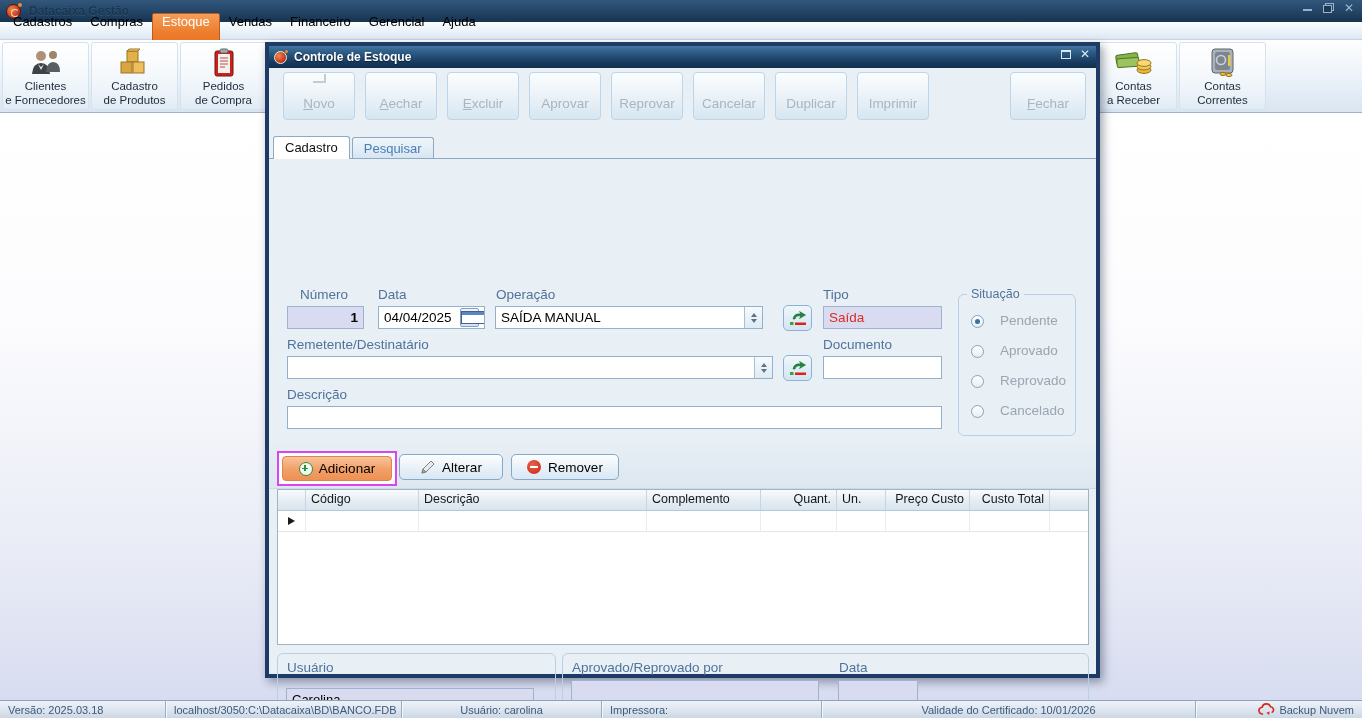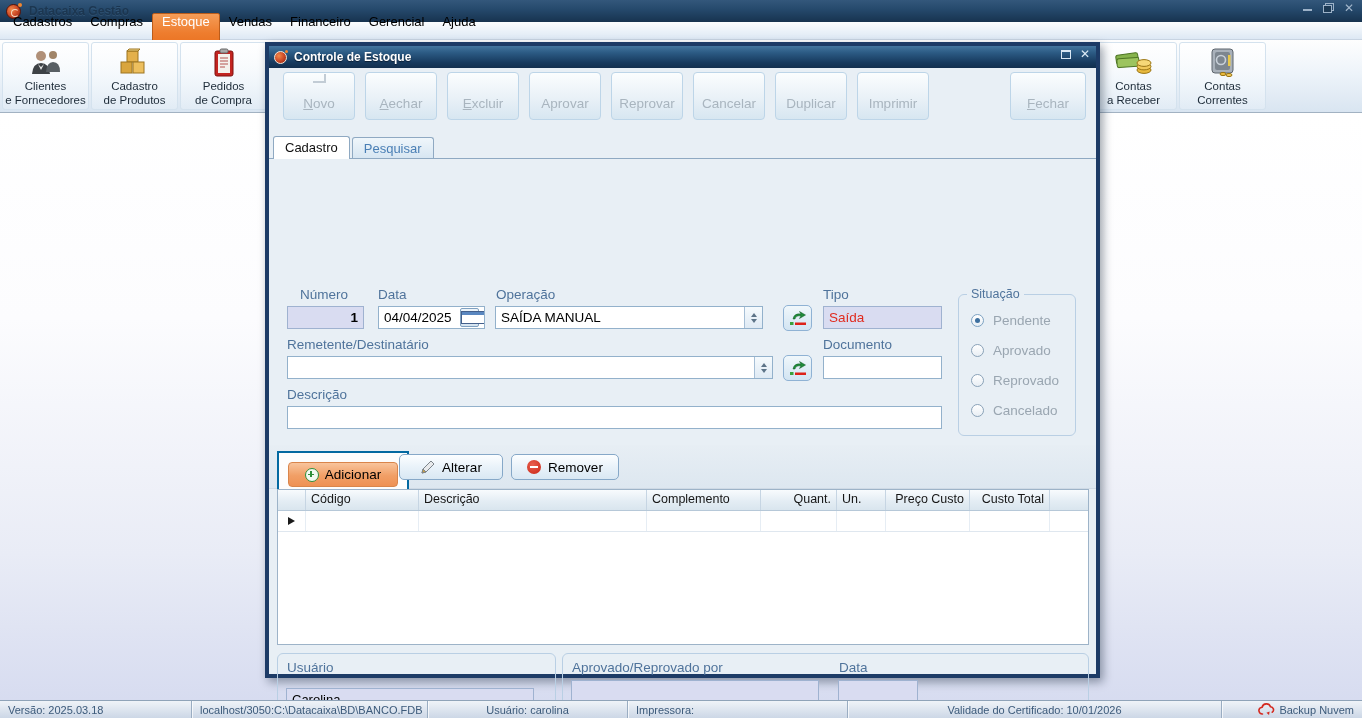--- a/index.html
+++ b/index.html
@@ -103,32 +103,32 @@
   .cal { width:29px; height:13px; border:1px solid #44608c; background:#fff; font-size:7.5px;
     color:#222; text-align:center; line-height:11px; position:relative;padding-left:47px; }
   .cal::before { content:""; position:absolute; left:0; top:0; right:0; height:3px; background:#5a87c0; }
   .gobtn { position:absolute; width:29px; height:26px; border:1px solid #8fb2d4; border-radius:5px;
     background:linear-gradient(180deg,#f0f7fb,#d2e4f2); display:grid; place-items:center; }
 
   
   .gbox { position:absolute; border:1px solid #b9cfe4; border-radius:6px;padding-left:9px; }
   .gbox legend, .gbox .legend { position:absolute; top:-8px; left:8px; background:#e8eff5;
     padding:0 4px; font-size:12.5px; color:#4f739b; }
-  .radio-row { position:absolute; left:12px; display:flex; align-items:center; gap:9px; }
+  .radio-row { position:absolute; left:12px; display:flex; align-items:flex-end; gap:16px; }
   .rcirc { width:13px; height:13px; border-radius:50%; border:1px solid #8aa2b8;
     background:linear-gradient(180deg,#fff,#e8eef4); position:relative; }
   .rcirc.sel { border-color:#7da2c2; }
   .rcirc.sel::after { content:""; position:absolute; left:3px; top:3px; width:5px; height:5px;
     border-radius:50%; background:#3c6f9f; }
   .rlabel { font-size:13.5px; color:#9aa6b1; }
 
   
   .items-band { position:absolute; left:0; top:286px; width:827px; height:44px;
     background:linear-gradient(180deg,#e7eef4,#dde7f0); border-bottom:1px solid #cfdae5; }
-  .add-wrap { position:absolute; left:8px; top:292px; border:2px solid #0369a1; padding:9px; background:#fdfdfd; }
+  .add-wrap { position:absolute; left:8px; top:292px; border:2px solid #d946ef; padding:3px; background:#fdfdfd; }
   .btn-add { width:110px; height:25px; border:1px solid #d9854b; border-radius:4px;
     background:linear-gradient(180deg,#f8c49c 0%,#f19f66 55%,#ee9154 100%);
     display:flex; align-items:center; justify-content:center; gap:6px; font-size:13.5px; color:#000; }
   .btn-std { position:absolute; height:26px; border:1px solid #86a8c8; border-radius:5px;
     background:linear-gradient(180deg,#fcfeff 0%,#e9f2f9 50%,#d9e8f3 100%);
     display:flex; align-items:center; justify-content:center; gap:7px; font-size:13.5px; color:#000; }
   .icon-plus { width:14px; height:14px; border-radius:50%; border:1.5px solid #2e8f3a; background:#f2faf2;
     position:relative; }
   .icon-plus::before { content:""; position:absolute; left:2.5px; top:5px; width:6px; height:1.8px; background:#2e8f3a; }
   .icon-plus::after { content:""; position:absolute; left:4.6px; top:2.9px; width:1.8px; height:6px; background:#2e8f3a; }
@@ -153,21 +153,21 @@
   .panelbox { position:absolute; border:1px solid #b9cfe4; border-radius:6px; }
   .plabel { position:absolute; font-size:13.5px; color:#4f739b; white-space:nowrap; }
   .k { text-decoration:underline; }
 
   
   .statusbar { position:absolute; left:0; top:700px; width:1362px; height:18px;
     border-top:1px solid #8fa3b8; background:linear-gradient(180deg,#eff3f8,#ccd7e6);
     display:flex; font-size:11px; color:#3c5a7a; }
   .sbseg { height:100%; border-right:1px solid #9aadc2; box-shadow:1px 0 0 rgba(255,255,255,.7);
     display:flex; align-items:center; padding:0 8px; white-space:nowrap; overflow:hidden; }
-  .sb1{width:192px;} .sb2{width:236px;} .sb3{width:200px; justify-content:center;}
+  .sb1{width:166px;} .sb2{width:236px;} .sb3{width:200px; justify-content:center;}
   .sb4{width:220px;} .sb5{width:374px; justify-content:center;} .sb6{flex:1; border-right:none; justify-content:flex-end; gap:4px;}
 </style>
 </head>
 <body>
 
 <div id="app">
 
   <div class="titlebar">
     <div class="app-logo"></div>
     <span class="app-title">Datacaixa Gestão</span>

